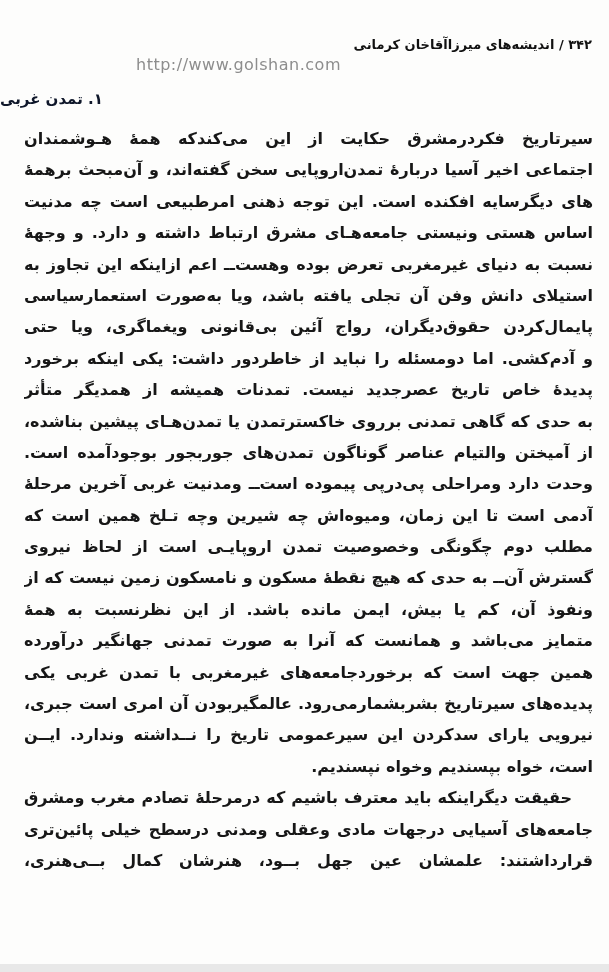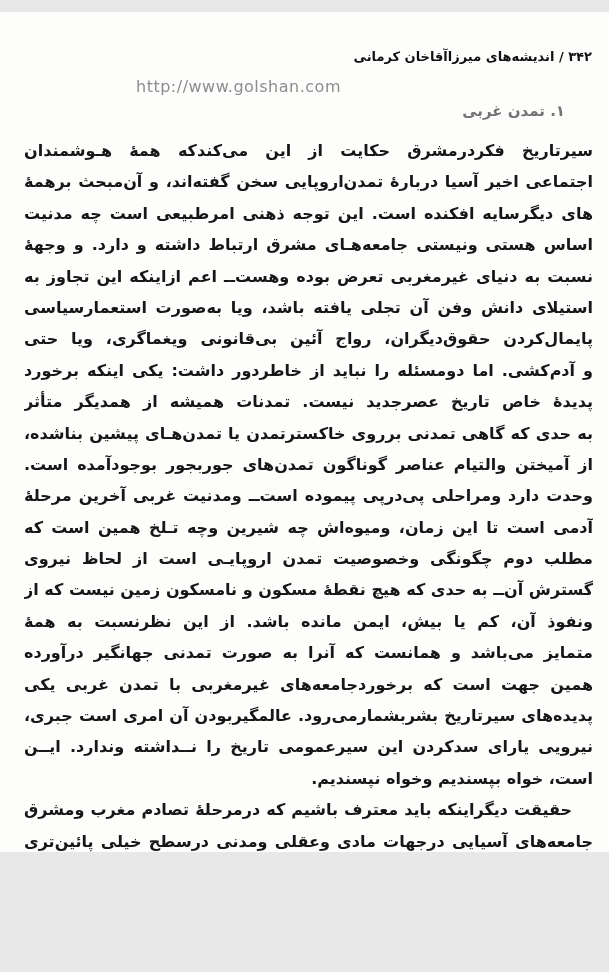--- a/index.html
+++ b/index.html
@@ -1,47 +1,47 @@
 <!DOCTYPE html>
 <html><head>
 <meta charset="utf-8">
 <style>
   html,body { margin:0; padding:0; background:#e8e8e8; }
   .page {
     position:relative;
-    width:609px; height:840px;
-    margin:12px auto;
+    width:609px; height:964px;
+    margin:0 auto;
     background:#fdfdfc;
     color:#161616;
     font-family:"DejaVu Sans", sans-serif;
     overflow:hidden;
   }
   
   .running-head {
     position:absolute; top:37px; right:17px;
     font-size:13px; font-weight:bold;
     letter-spacing:0;
     color:#111;
     white-space:nowrap;
   }
   
   .watermark {
-    position:absolute; top:65px; left:136px;
+    position:absolute; top:55px; left:136px;
     font-size:16px; color:#8d8d8d;
     letter-spacing:0.5px;
     white-space:nowrap;
   }
   
   .section-heading {
     position:absolute; top:90px; left:0;
     width:609px; box-sizing:border-box; padding-right:44px;
     margin:0;
-    text-align:right;
+    text-align:left;
     font-size:15px; font-weight:bold;
-    color:#737373;
+    color:#0f172a;
   }
   
   .body-block {
     position:absolute; top:123px; right:16px; left:24px;
     font-size:16px; font-weight:bold;
     color:#171717;
   }
   .bline {
     height:31.4px; line-height:31.4px;
     overflow:hidden;

